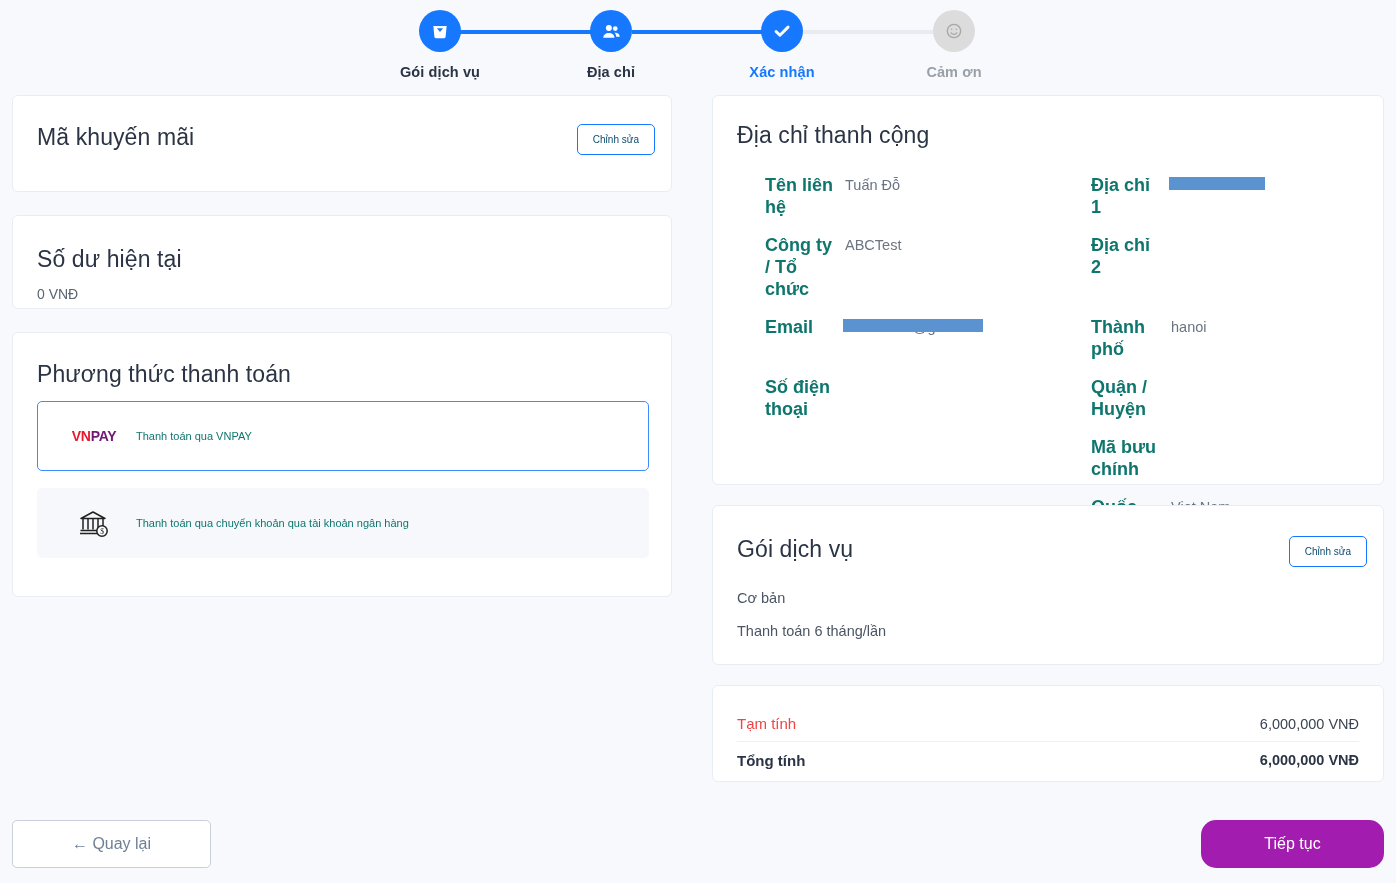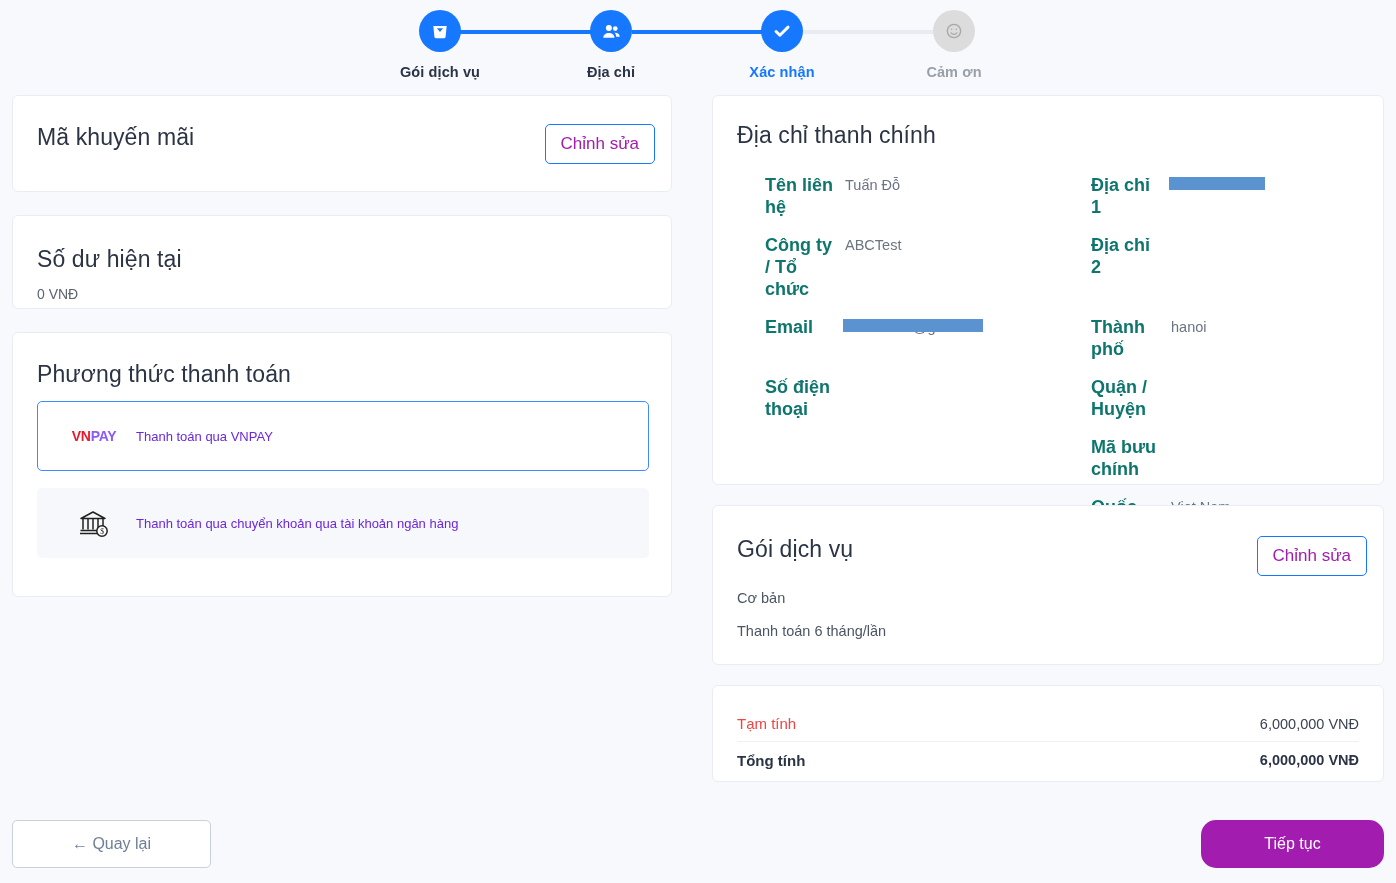--- a/index.html
+++ b/index.html
@@ -65,24 +65,24 @@
     border-radius: 6px;
   }
   .card-title {
     font-size: 23px;
     font-weight: 400;
     color: #2b3445;
     letter-spacing: .1px;
   }
   .edit-btn {
     border: 1px solid #1677ff;
-    color: #a21caf;
+    color: #0c4a6e;
     background: #fff;
     border-radius: 5px;
-    font-size: 17px;
+    font-size: 10px;
     font-family: "Liberation Sans", sans-serif;
     padding: 9px 15px;
     cursor: pointer;
     white-space: nowrap;
   }
 
   
   #promo-card { left: 12px; top: 0px; width: 660px; height: 97px; }
   #promo-card .card-title { position: absolute; left: 24px; top: 28px; }
   #promo-card .edit-btn   { position: absolute; right: 16px; top: 28px; }
@@ -115,33 +115,33 @@
   .method.plain {
     top: 155px;
     background: #f6f8fb;
     border: 1px solid transparent;
   }
   .method-icon {
     width: 64px; margin-left: 24px;
     display: flex; align-items: center; justify-content: center;
   }
   .method-label {
-    font-size: 13px;
-    color: #6d28d9;
+    font-size: 11px;
+    color: #0f766e;
     margin-left: 10px;
   }
   .vnpay-logo {
     background: #fff;
     font-size: 14px;
     font-weight: bold;
     letter-spacing: -.3px;
     font-family: "Liberation Sans", sans-serif;
   }
   .vnpay-logo .vn  { color: #e8192c; }
-  .vnpay-logo .pay { color: #8b5cf6; }
+  .vnpay-logo .pay { color: #701a75; }
 
   
   #address-card { left: 712px; top: 0px; width: 672px; height: 390px; }
   #address-card .card-title { position: absolute; left: 24px; top: 26px; }
 
   .addr-grid {
     position: absolute;
     left: 24px; top: 70px;
     width: 624px;
     display: grid;
@@ -319,21 +319,21 @@
           <path d="M2.5 23.5h25M2 26.5h26"></path>
           <circle cx="24" cy="24" r="5.2" fill="#fff"></circle>
           <text x="24" y="27.3" font-size="7.5" font-family="Liberation Serif, serif" fill="#222" stroke="none" text-anchor="middle">$</text>
         </svg>
       </span>
       <span class="method-label">Thanh toán qua chuyển khoản qua tài khoản ngân hàng</span>
     </div>
   </div>
 
   <div class="card" id="address-card">
-    <div class="card-title">Địa chỉ thanh chính</div>
+    <div class="card-title">Địa chỉ thanh cộng</div>
 
     <div class="addr-grid">
 
       <div class="addr-label">Tên liên hệ</div>
       <div class="addr-value">Tuấn Đỗ</div>
       <div class="addr-label">Địa chỉ 1</div>
       <div class="addr-value"><span class="redacted">42 Hoan Kiem</span></div>
 
       <div class="addr-label">Công ty / Tổ chức</div>
       <div class="addr-value">ABCTest</div>

